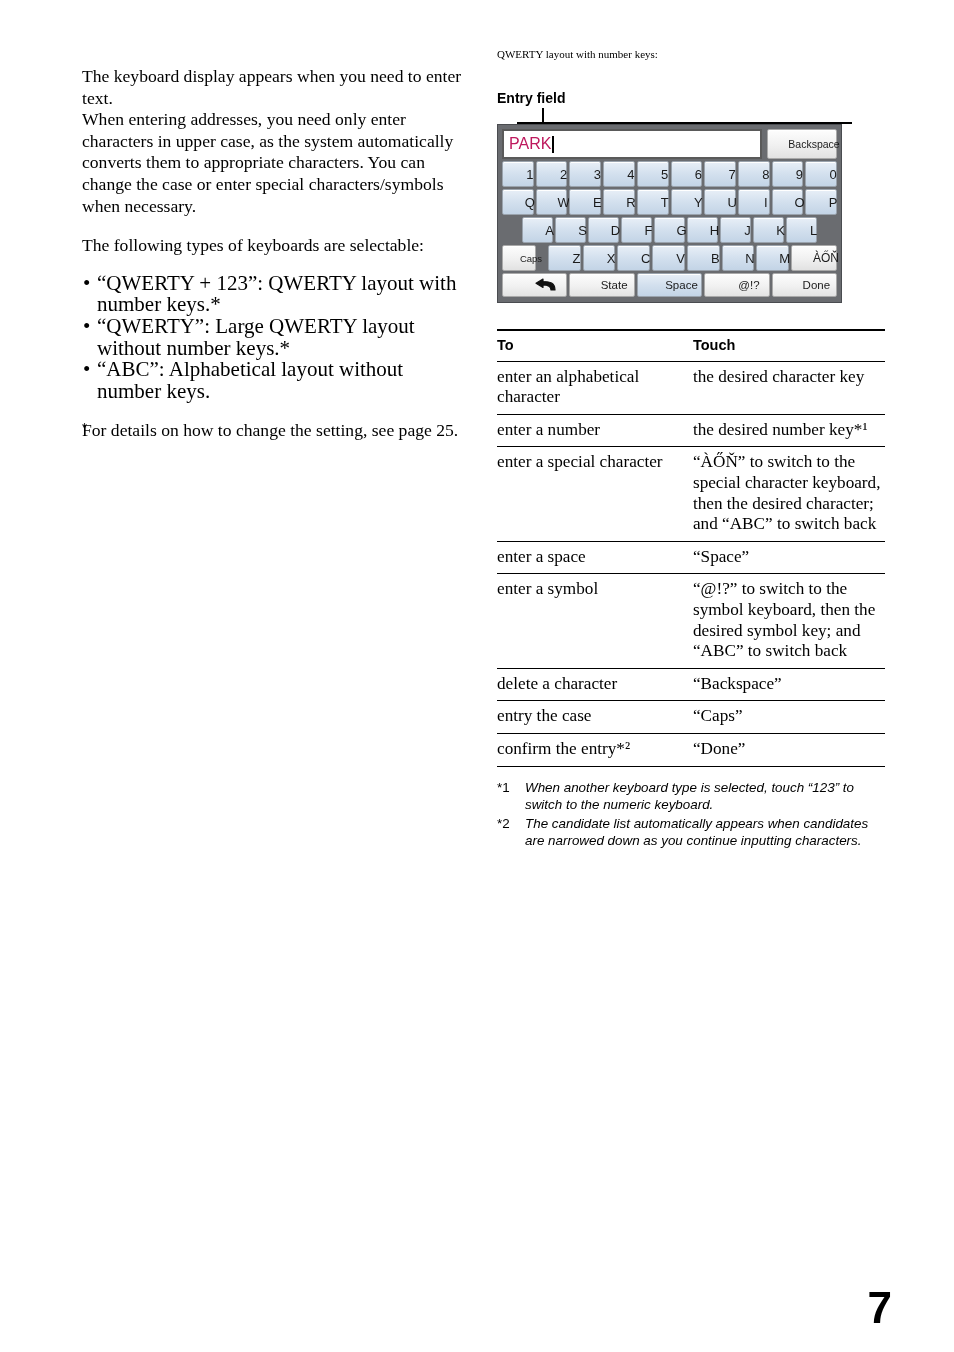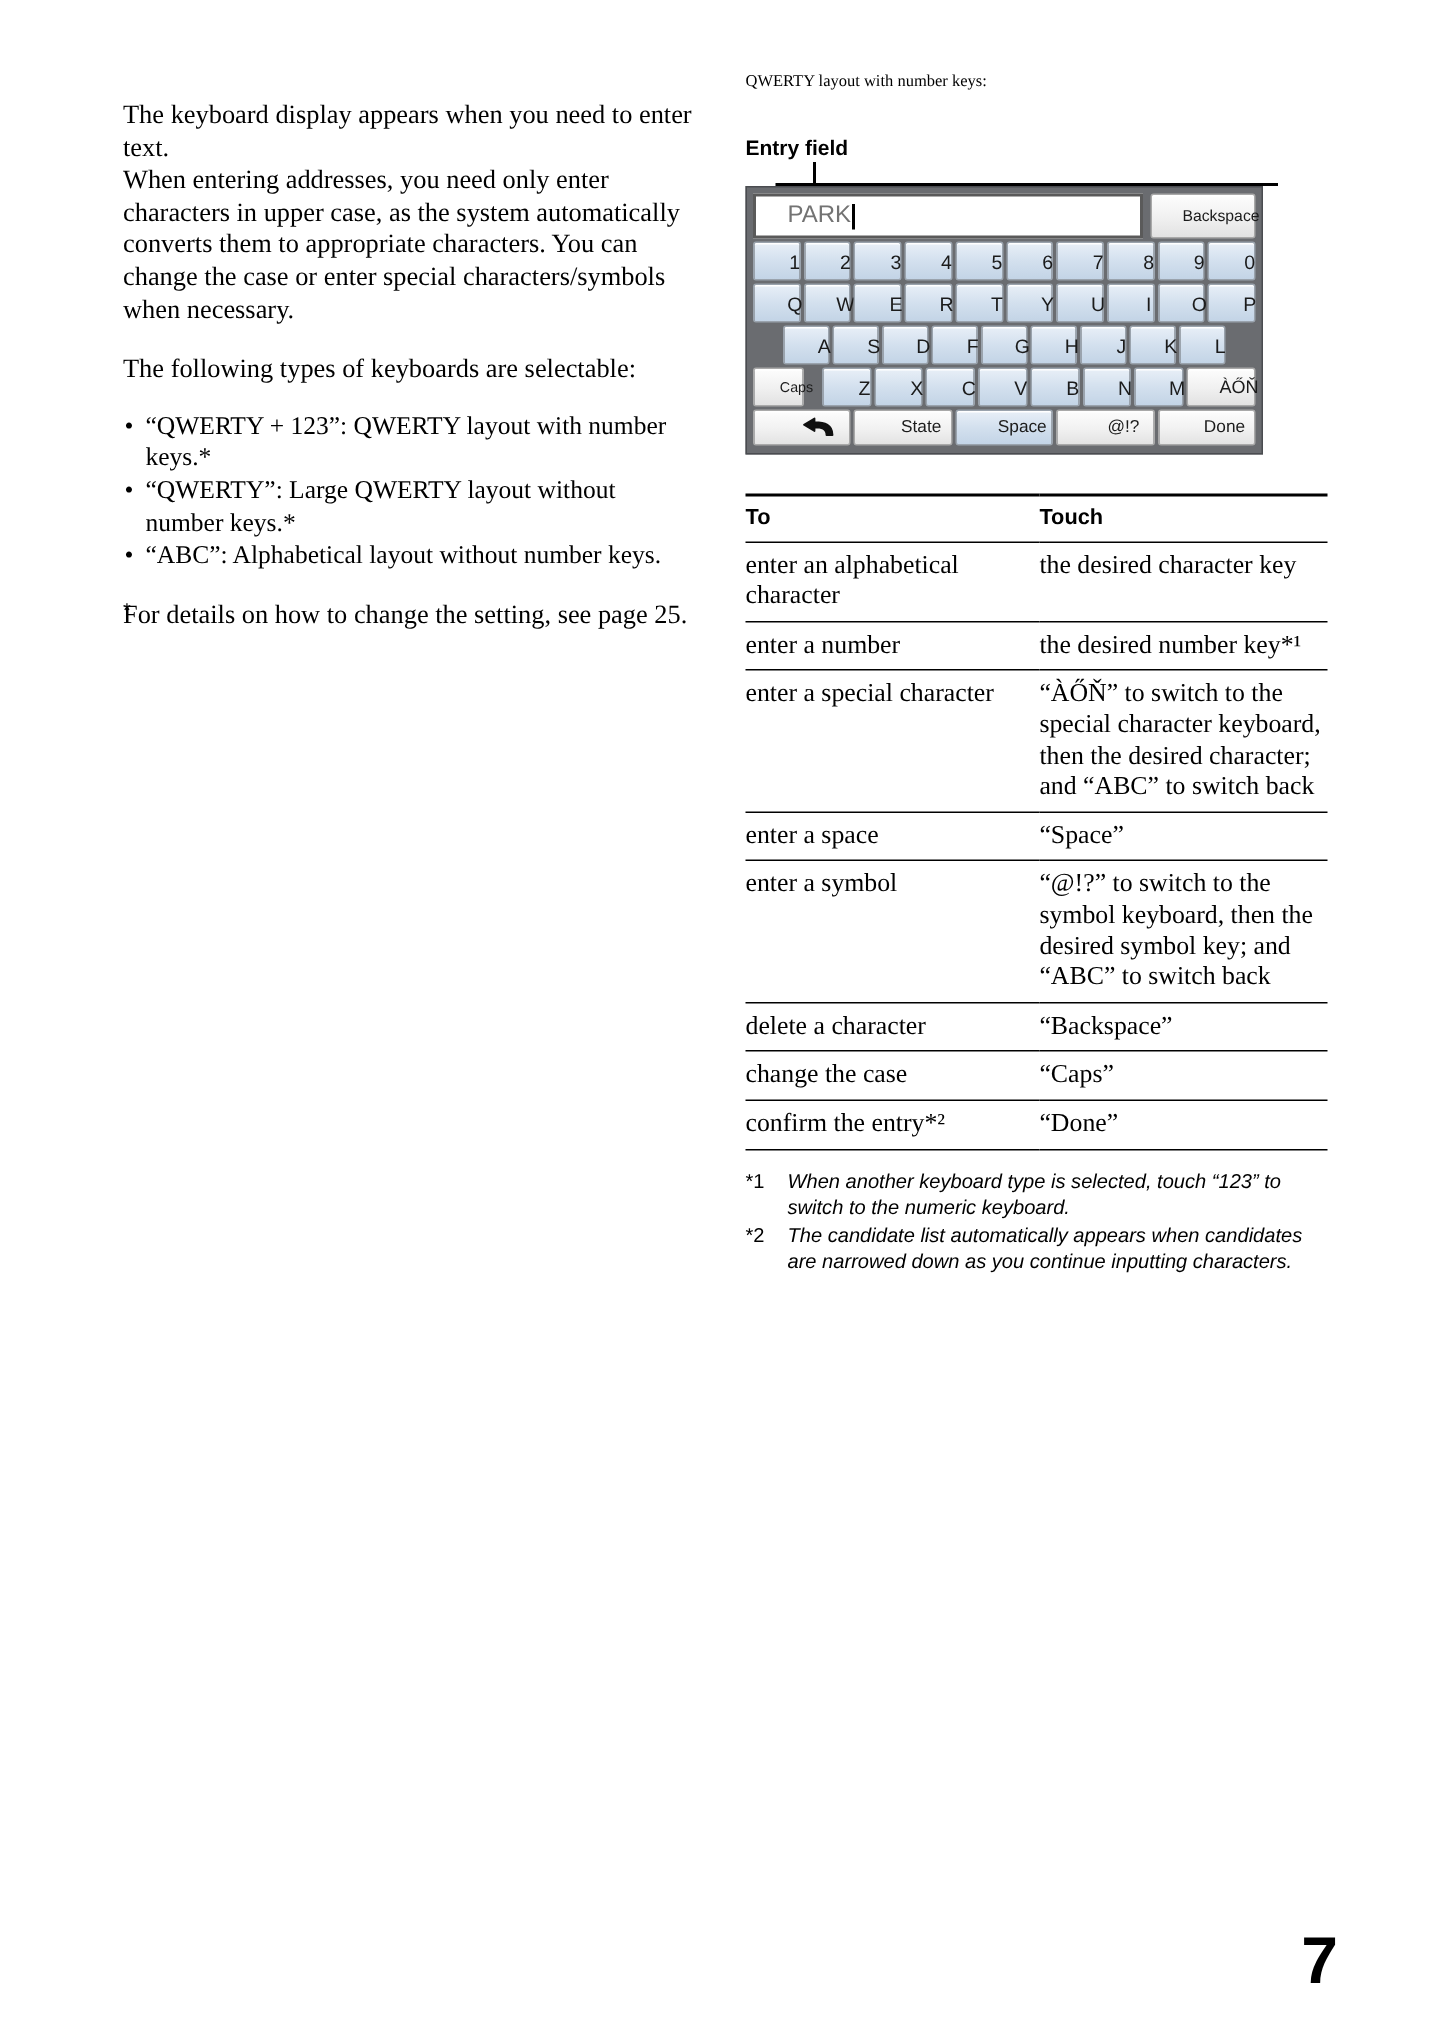--- a/index.html
+++ b/index.html
@@ -50,21 +50,21 @@
     line-height: 21.6px;
     margin-top: 16px;
     text-align: left;
   }
   .gap-para { margin-top: 18px; }
 
   ul.kbd-list {
     list-style: none;
     margin: 16px 0 0 0;
     padding: 0;
-    font-size: 17px;
+    font-size: 21px;
     line-height: 21.6px;
   }
   ul.kbd-list li {
     position: relative;
     padding-left: 15px;
     margin-bottom: 0px;
   }
   ul.kbd-list li:before {
     content: "\2022";
     position: absolute;
@@ -170,25 +170,25 @@
     font-size: 10.5px;
     height: 30px;
   }
   .entry-box {
     flex: 1 1 auto;
     background: #ffffff;
     border: 2px solid #5a5a5a;
     height: 30px;
     display: flex;
     align-items: center;
-    padding-left: 21px;
+    padding-left: 5px;
     box-sizing: border-box;
     font-family: "Liberation Sans", sans-serif;
     font-size: 16px;
-    color: #737373;
+    color: #be185d;
     margin-right: 3px;
     position: relative;
   }
   .caret {
     display: inline-block;
     width: 2px;
     height: 17px;
     background: #000;
     margin-left: 1px;
   }
@@ -509,21 +509,21 @@
       </tr>
       <tr>
         <td class="c1">enter a symbol</td>
         <td class="c2">“@!?” to switch to the symbol keyboard, then the desired symbol key; and “ABC” to switch back</td>
       </tr>
       <tr>
         <td class="c1">delete a character</td>
         <td class="c2">“Backspace”</td>
       </tr>
       <tr>
-        <td class="c1">change the case</td>
+        <td class="c1">entry the case</td>
         <td class="c2">“Caps”</td>
       </tr>
       <tr>
         <td class="c1">confirm the entry*²</td>
         <td class="c2">“Done”</td>
       </tr>
     </tbody>
   </table>
 
   <div class="table-footnotes">

